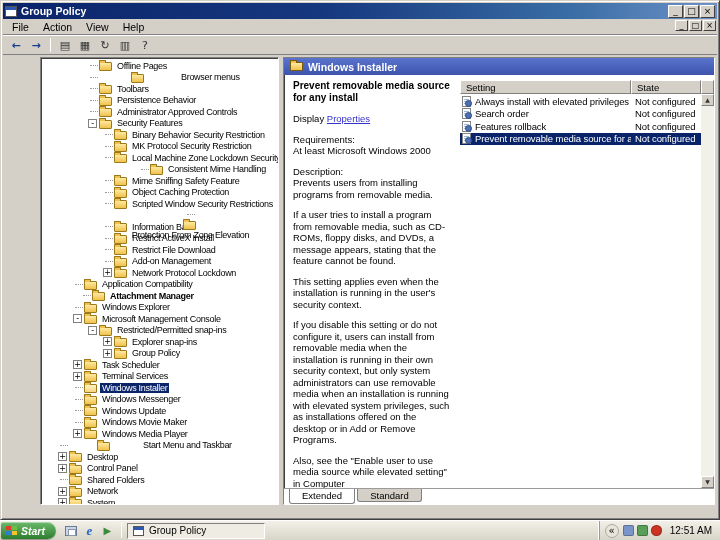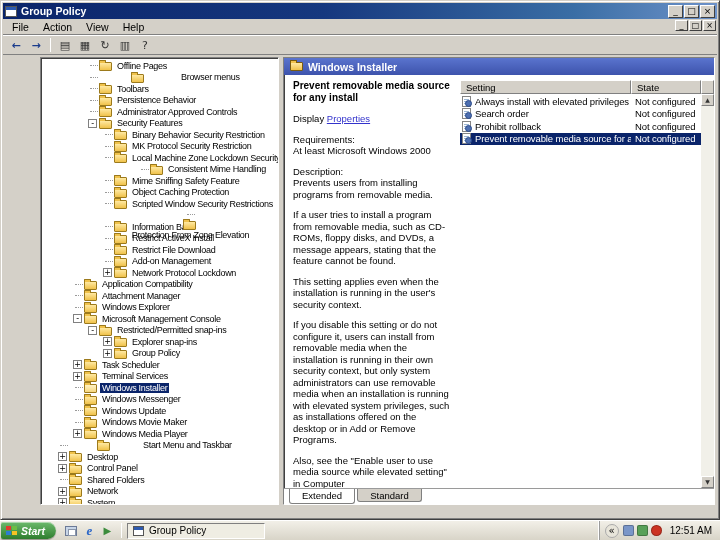--- a/index.html
+++ b/index.html
@@ -255,21 +255,21 @@
             <div class="tree-row" style="padding-left: 62px;">
               <span class="joint box">+</span>
               <span class="tree-folder"></span>
               <span class="tree-label">Network Protocol Lockdown</span>
             </div>
             <div class="tree-row" style="padding-left: 32px;">
               <span class="joint line"></span>
               <span class="tree-folder"></span>
               <span class="tree-label">Application Compatibility</span>
             </div>
-            <div class="tree-row" style="padding-left: 32px;">
+            <div class="tree-row" style="padding-left: 40px; font-weight: bold;">
               <span class="joint line"></span>
               <span class="tree-folder"></span>
               <span class="tree-label">Attachment Manager</span>
             </div>
             <div class="tree-row" style="padding-left: 32px;">
               <span class="joint line"></span>
               <span class="tree-folder"></span>
               <span class="tree-label">Windows Explorer</span>
             </div>
             <div class="tree-row" style="padding-left: 32px;">
@@ -401,21 +401,21 @@
                   <div class="list-row">
                     <span class="row-setting">
                       <span class="setting-icon"></span>
                       <span class="row-text">Search order</span>
                     </span>
                     <span class="row-state">Not configured</span>
                   </div>
                   <div class="list-row">
                     <span class="row-setting">
                       <span class="setting-icon"></span>
-                      <span class="row-text">Prohibit rollback</span>
+                      <span class="row-text">Features rollback</span>
                     </span>
                     <span class="row-state">Not configured</span>
                   </div>
                   <div class="list-row selected">
                     <span class="row-setting">
                       <span class="setting-icon"></span>
                       <span class="row-text">Prevent removable media source for any install</span>
                     </span>
                     <span class="row-state">Not configured</span>
                   </div>

